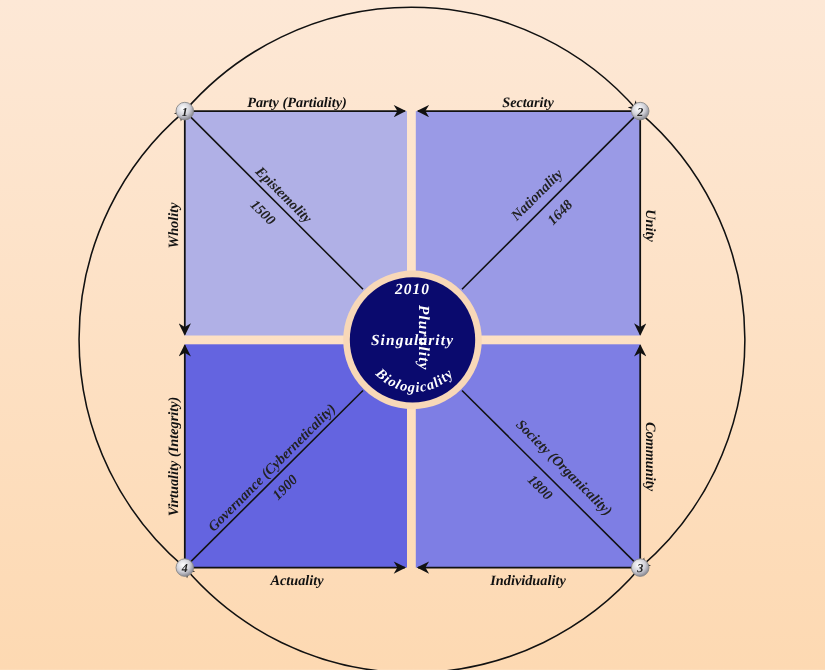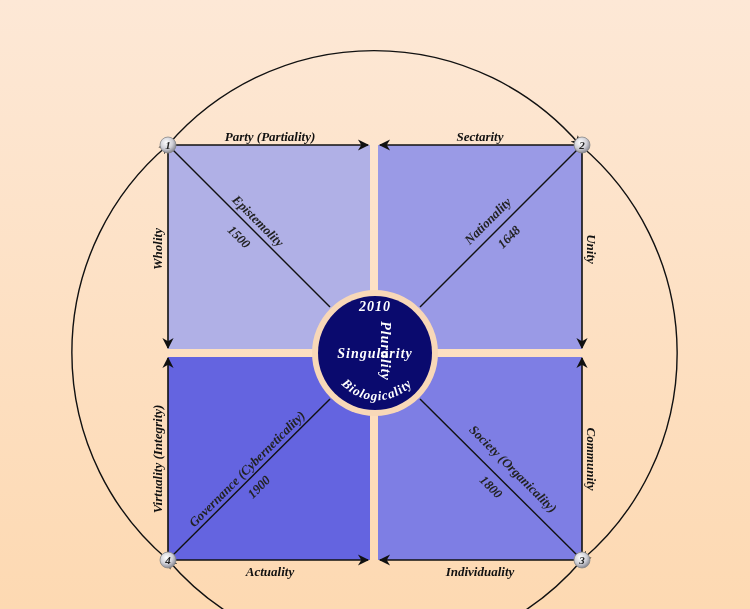--- a/index.html
+++ b/index.html
@@ -1,21 +1,21 @@
 <!DOCTYPE html>
 <html><head>
 <meta charset="utf-8">
 <style>
   html, body { margin: 0; padding: 0; }
   body {
     width: 750px; height: 609px; overflow: hidden;
     background: linear-gradient(180deg, #fde8d6 0%, #fdd9b2 100%);
     font-family: "Liberation Serif", "DejaVu Serif", serif;
   }
-  #stage { position: relative; width: 750px; height: 469px; margin-top: 44px; }
+  #stage { position: relative; width: 750px; height: 469px; }
   svg { position: absolute; left: 0; top: 0; }
   .lbl { font-family: "Liberation Serif", "DejaVu Serif", serif; font-style: italic; font-weight: bold; fill: #111; }
   .inner { font-family: "Liberation Serif", "DejaVu Serif", serif; font-style: italic; font-weight: bold; fill: #ffffff; }
   .num { font-family: "Liberation Serif", "DejaVu Serif", serif; font-style: italic; font-weight: bold; fill: #222; }
 </style>
 </head>
 <body>
 
 <div id="stage">
 <svg width="750" height="609" viewBox="0 0 750 609" xmlns="http://www.w3.org/2000/svg">

